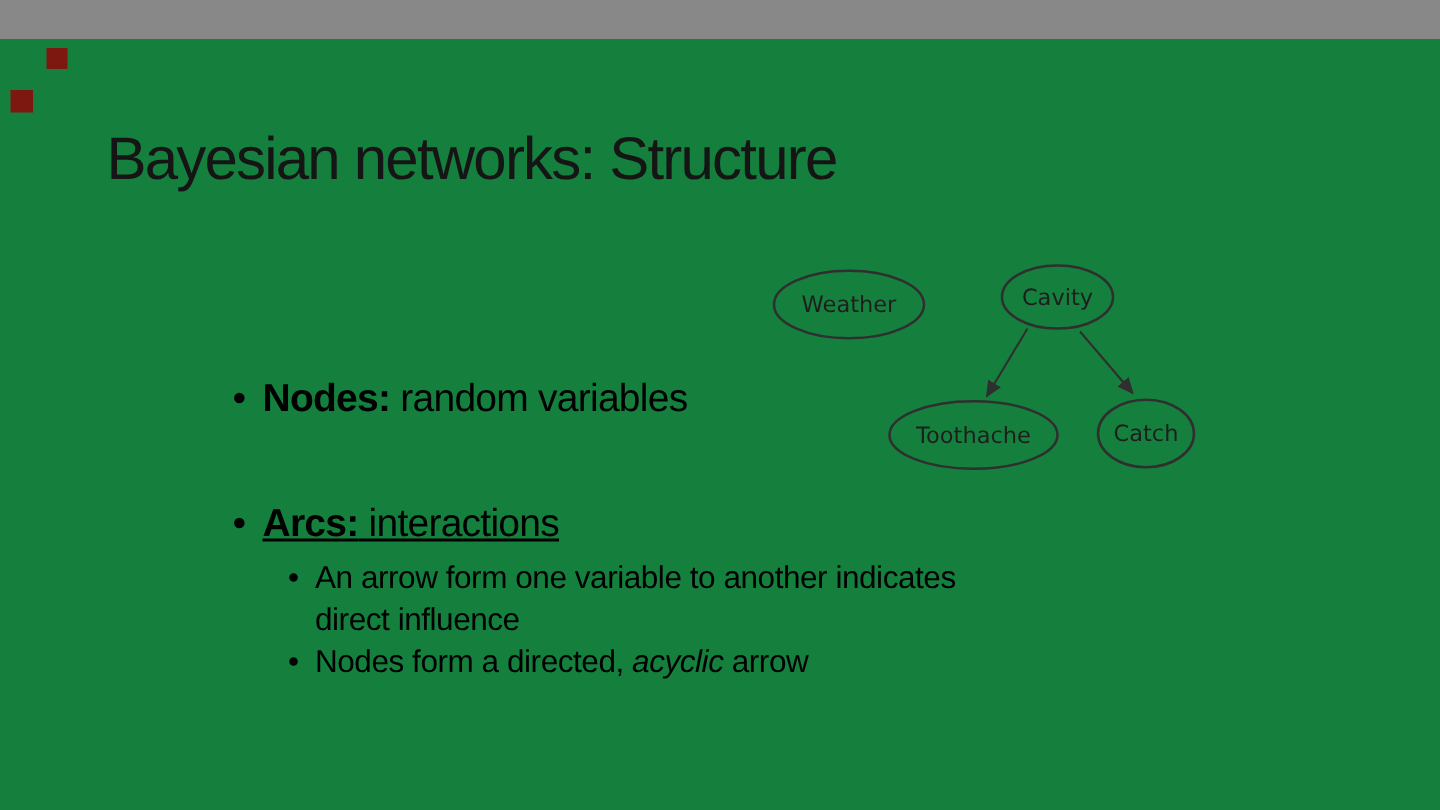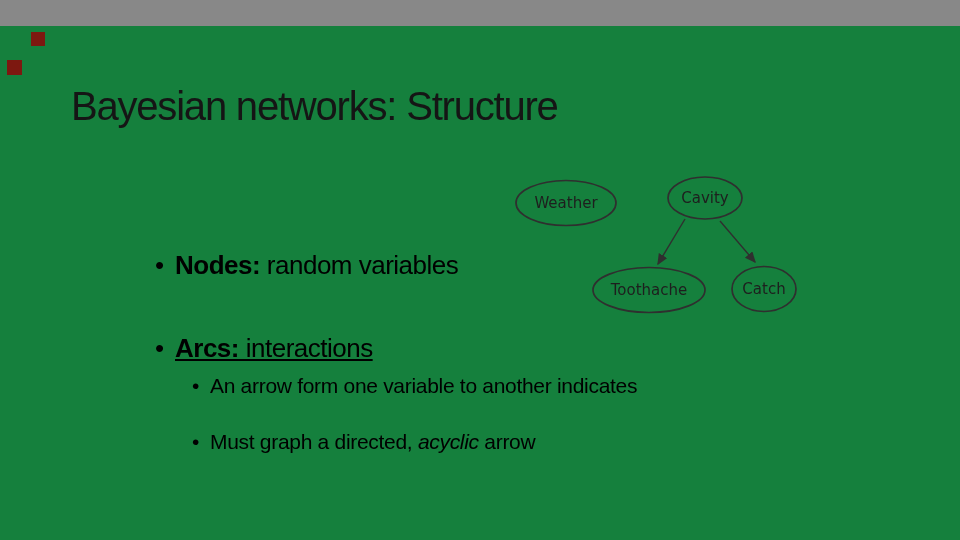--- a/index.html
+++ b/index.html
@@ -86,19 +86,20 @@
     <span class="mk">•</span><span class="tx"><b>Nodes:</b><span> random variables</span></span>
   </div>
 
   <div class="b b2">
     <span class="mk">•</span><span class="tx"><b>Arcs:</b><span> interactions</span></span>
   </div>
 
   <div class="sub sub1">
     <span class="mk2">•</span>
     <div>An arrow form one variable to another indicates</div>
+    <div>direct influence</div>
   </div>
 
   <div class="sub sub2">
-    <span class="mk2">•</span><span>Must graph a directed, </span><span class="it">acyclic</span><span> arrow</span>
+    <span class="mk2">•</span><span>Nodes form a directed, </span><span class="it">acyclic</span><span> arrow</span>
   </div>
 
 </div>
 
 </body></html>

